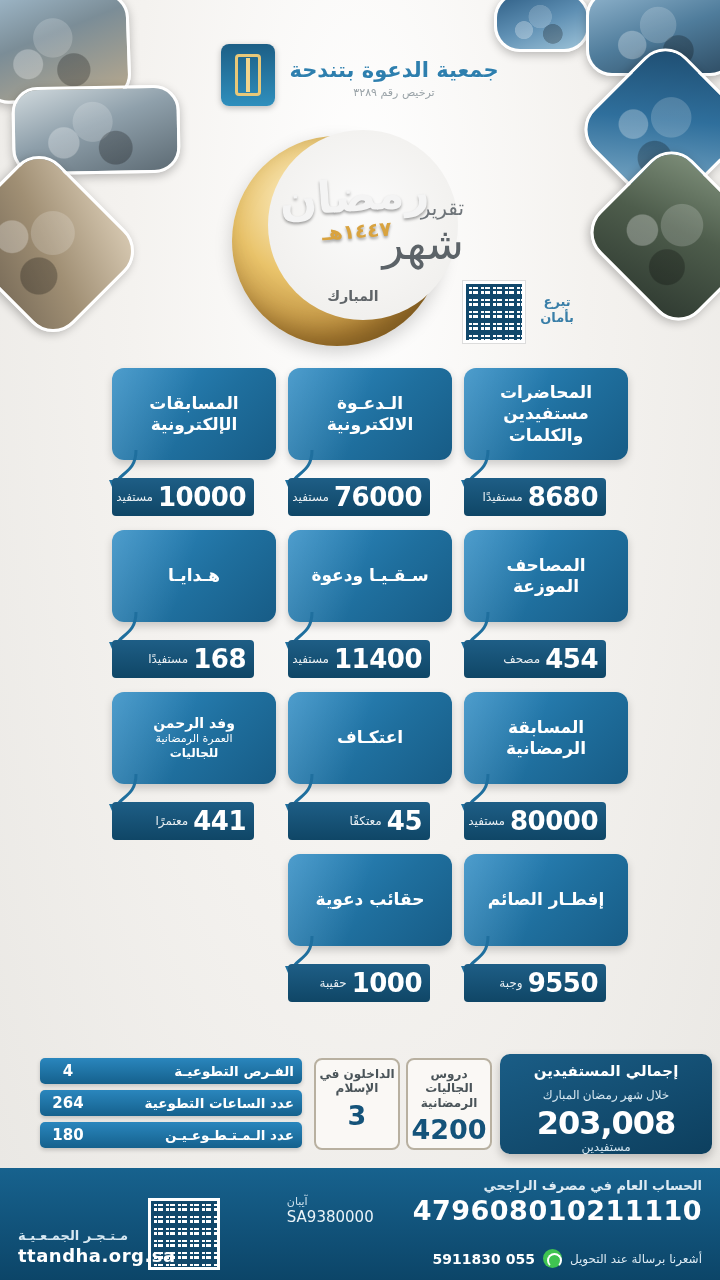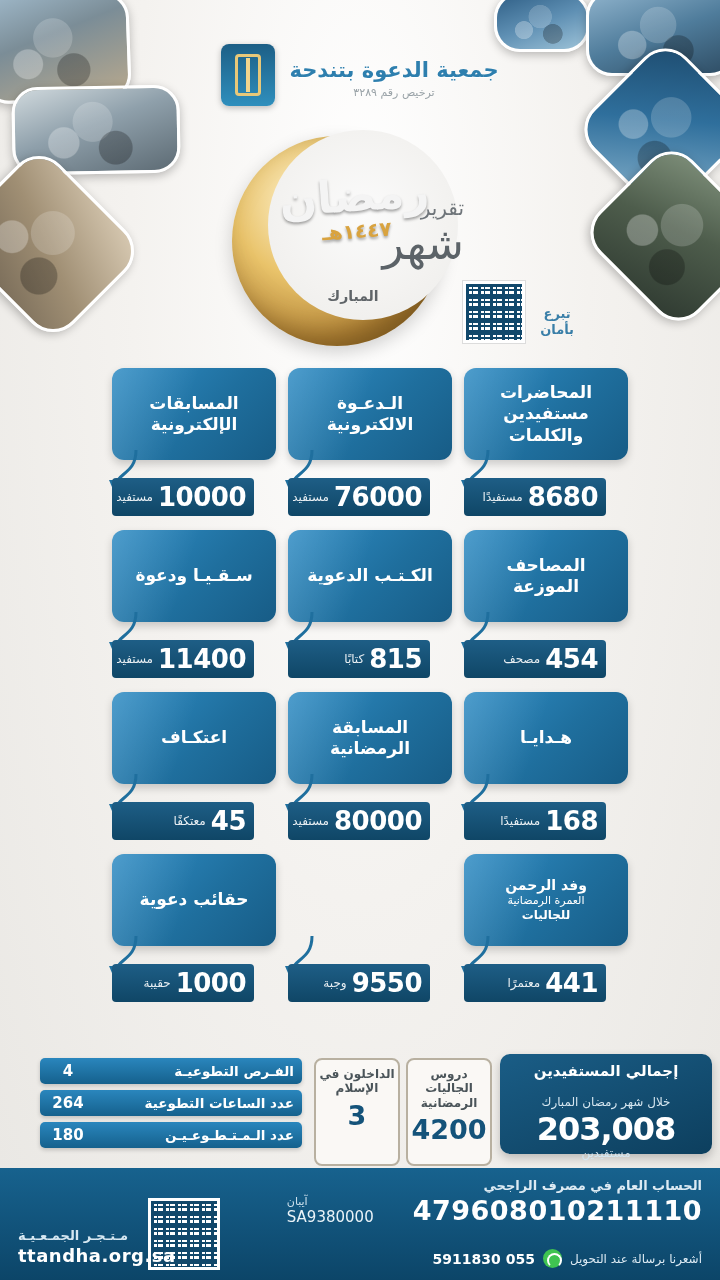--- a/index.html
+++ b/index.html
@@ -120,21 +120,21 @@
   .qr-grid {
     width: 100%; height: 100%;
     background-color: #fff;
     background-image:
       linear-gradient(90deg, #11486b 25%, transparent 25%, transparent 50%, #11486b 50%, #11486b 62%, transparent 62%),
       linear-gradient(0deg, #11486b 18%, transparent 18%, transparent 44%, #11486b 44%, #11486b 58%, transparent 58%, transparent 78%, #11486b 78%);
     background-size: 12px 12px, 12px 12px;
   }
   .qr-caption {
     position: absolute; right: 146px; top: 172px;
-    color: #3a7fa8; font-size: 13px; line-height: 1.25; text-align: center; font-weight: bold; margin-top: 12px;
+    color: #3a7fa8; font-size: 13px; line-height: 1.25; text-align: center; font-weight: bold;
   }
 
   
   .grid {
     position: absolute; top: 368px; left: 108px; width: 520px;
     display: grid; grid-template-columns: repeat(3, 164px); gap: 14px 12px;
   }
   .card { position: relative; height: 148px; }
   .card-top {
     height: 92px; border-radius: 12px;
@@ -174,26 +174,26 @@
   
   .summary { position: absolute; top: 1048px; left: 0; width: 100%; height: 112px; }
 
   .total {
     position: absolute; right: 8px; top: 6px; width: 212px; height: 100px;
     background: linear-gradient(160deg,#1a5d86,#0d3f5e);
     border-radius: 10px; color: #fff; text-align: center;
     padding: 8px 6px 4px; box-shadow: 0 4px 10px rgba(0,0,0,.22);
   }
   .total .t1 { font-size: 15px; font-weight: bold; }
-  .total .t2 { font-size: 12px; margin-top: 15px; color: #d5e6f0; }
+  .total .t2 { font-size: 12px; margin-top: 8px; color: #d5e6f0; font-family: Liberation Serif, serif; }
   .total .t3 { font-size: 32px; font-weight: bold; margin-top: 1px; letter-spacing: -1px; }
   .total .t4 { font-size: 12px; color: #d5e6f0; margin-top: -2px; }
 
   .minibox {
-    position: absolute; top: 10px; width: 86px; height: 108px;
+    position: absolute; top: 10px; width: 86px; height: 92px;
     border: 2px solid #b8b0a0; border-radius: 8px; background: #faf8f5;
     text-align: center; padding-top: 7px;
   }
   .minibox .m-label { color: #4a5459; font-size: 12px; line-height: 1.2; font-weight: bold; }
   .minibox .m-value { color: #14537a; font-size: 27px; font-weight: bold; margin-top: 4px; }
   .mb1 { right: 228px; }
   .mb2 { right: 320px; }
 
   .rows { position: absolute; right: 418px; top: 10px; width: 262px; }
   .srow {
@@ -360,35 +360,20 @@
             <path d="M30 2 C30 26, 12 24, 9 38" stroke="#1f6f9e" stroke-width="3" fill="none"></path>
             <path d="M9 46 L3 32 L15 32 Z" fill="#1f6f9e"></path>
           </svg>
       </div>
       <div class="card-bottom">
         <span class="card-value">454</span>
         <span class="card-unit">مصحف</span>
       </div>
     </div>
 
-    <div class="card">
-      <div class="card-top">
-          <div class="card-title">الكـتـب الدعوية</div>
-        </div>
-      <div class="arrow">
-        <svg viewBox="0 0 34 48">
-            <path d="M30 2 C30 26, 12 24, 9 38" stroke="#1f6f9e" stroke-width="3" fill="none"></path>
-            <path d="M9 46 L3 32 L15 32 Z" fill="#1f6f9e"></path>
-          </svg>
-      </div>
-      <div class="card-bottom">
-        <span class="card-value">815</span>
-        <span class="card-unit">كتابًا</span>
-      </div>
-    </div>
 
     <div class="card">
       <div class="card-top">
           <div class="card-title">سـقـيـا ودعوة</div>
         </div>
       <div class="arrow">
         <svg viewBox="0 0 34 48">
             <path d="M30 2 C30 26, 12 24, 9 38" stroke="#1f6f9e" stroke-width="3" fill="none"></path>
             <path d="M9 46 L3 32 L15 32 Z" fill="#1f6f9e"></path>
           </svg>
@@ -461,20 +446,23 @@
             <path d="M9 46 L3 32 L15 32 Z" fill="#1f6f9e"></path>
           </svg>
       </div>
       <div class="card-bottom">
         <span class="card-value">441</span>
         <span class="card-unit">معتمرًا</span>
       </div>
     </div>
 
     <div class="card">
+      <div class="card-top">
+          <div class="card-title">إفطـار الصائم</div>
+        </div>
       <div class="arrow">
         <svg viewBox="0 0 34 48">
             <path d="M30 2 C30 26, 12 24, 9 38" stroke="#1f6f9e" stroke-width="3" fill="none"></path>
             <path d="M9 46 L3 32 L15 32 Z" fill="#1f6f9e"></path>
           </svg>
       </div>
       <div class="card-bottom">
         <span class="card-value">9550</span>
         <span class="card-unit">وجبة</span>
       </div>

